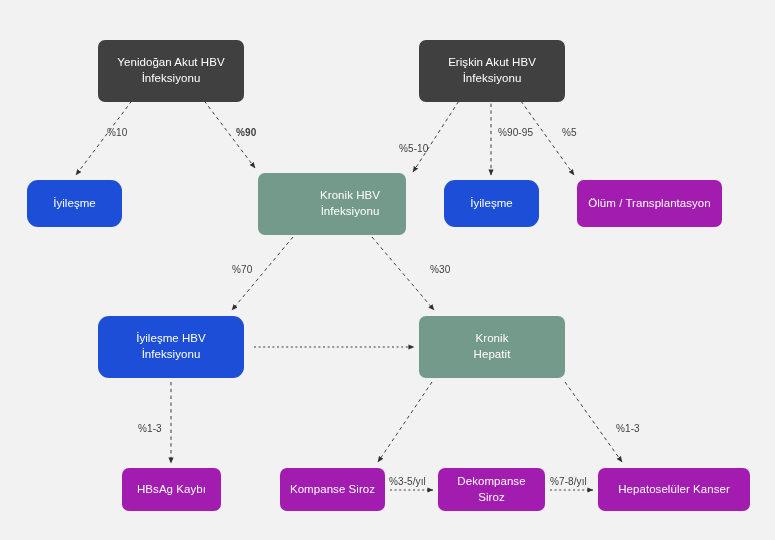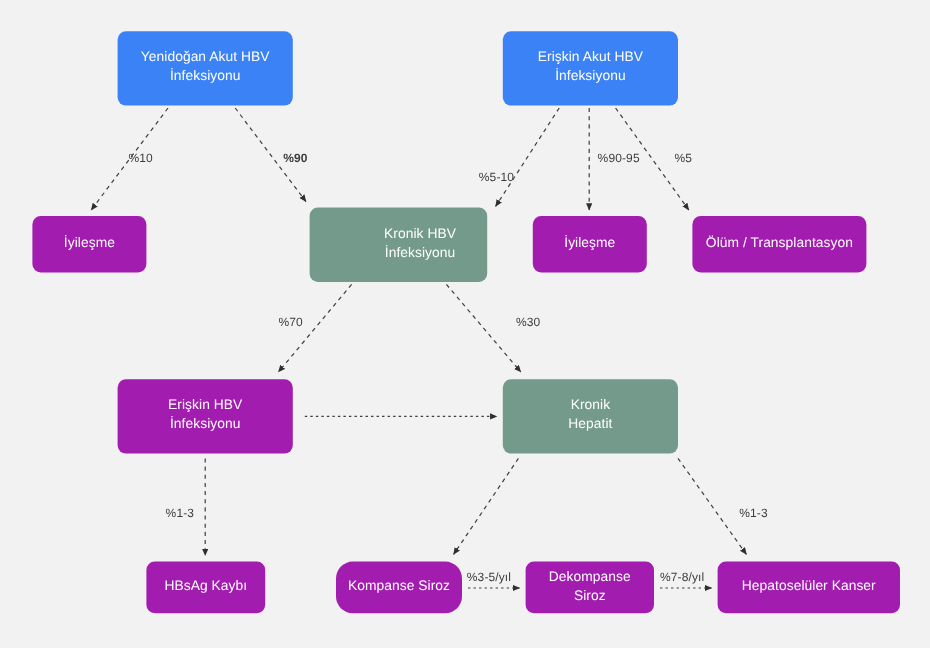--- a/index.html
+++ b/index.html
@@ -36,22 +36,22 @@
     border-radius: 7px;
     color: #ffffff;
     font-size: 11.5px;
     line-height: 1.35;
     letter-spacing: 0.05px;
     box-sizing: border-box;
     padding: 4px 8px;
     white-space: pre-line;
     user-select: none;
   }
-  .node.orange { background: #3b82f6; }
-  .node.blue   { background: #a21caf; }
+  .node.orange { background: #404040; margin-top: 14px; }
+  .node.blue   { background: #1d4ed8; border-radius: 11px; }
   .node.green  { background: #749a8c; }
   .node.red    { background: #a21caf; }
 
   .edge-label {
     position: absolute;
     color: #3d3d3d;
     font-size: 10px;
     letter-spacing: 0.1px;
     white-space: nowrap;
     user-select: none;
@@ -88,26 +88,26 @@
   <div id="node-layer">
       <div class="node orange" style="left: 98px; top: 26px; width: 146px; height: 62px;">Yenidoğan Akut HBV
 İnfeksiyonu</div>
       <div class="node orange" style="left: 419px; top: 26px; width: 146px; height: 62px;">Erişkin Akut HBV
 İnfeksiyonu</div>
       <div class="node blue" style="left: 27px; top: 180px; width: 95px; height: 47px;">İyileşme</div>
       <div class="node green" style="left: 258px; top: 173px; width: 148px; height: 62px; padding-left: 44px;">Kronik HBV
 İnfeksiyonu</div>
       <div class="node blue" style="left: 444px; top: 180px; width: 95px; height: 47px;">İyileşme</div>
       <div class="node red" style="left: 577px; top: 180px; width: 145px; height: 47px;">Ölüm / Transplantasyon</div>
-      <div class="node blue" style="left: 98px; top: 316px; width: 146px; height: 62px;">Erişkin HBV
+      <div class="node blue" style="left: 98px; top: 316px; width: 146px; height: 62px;">İyileşme HBV
 İnfeksiyonu</div>
       <div class="node green" style="left: 419px; top: 316px; width: 146px; height: 62px;">Kronik
 Hepatit</div>
       <div class="node red" style="left: 122px; top: 468px; width: 99px; height: 43px;">HBsAg Kaybı</div>
-      <div class="node red" style="left: 280px; top: 468px; width: 105px; height: 43px; border-radius: 14px;">Kompanse Siroz</div>
+      <div class="node red" style="left: 280px; top: 468px; width: 105px; height: 43px;">Kompanse Siroz</div>
       <div class="node red" style="left: 438px; top: 468px; width: 107px; height: 43px;">Dekompanse Siroz</div>
       <div class="node red" style="left: 598px; top: 468px; width: 152px; height: 43px;">Hepatoselüler Kanser</div>
     </div>
   <div id="label-layer">
       <div class="edge-label" style="left: 75px; top: 127px; margin-left: 32px;">%10</div>
       <div class="edge-label" style="left: 236px; top: 127px; font-weight: bold;">%90</div>
       <div class="edge-label" style="left: 399px; top: 143px;">%5-10</div>
       <div class="edge-label" style="left: 498px; top: 127px;">%90-95</div>
       <div class="edge-label" style="left: 562px; top: 127px;">%5</div>
       <div class="edge-label" style="left: 232px; top: 264px;">%70</div>

